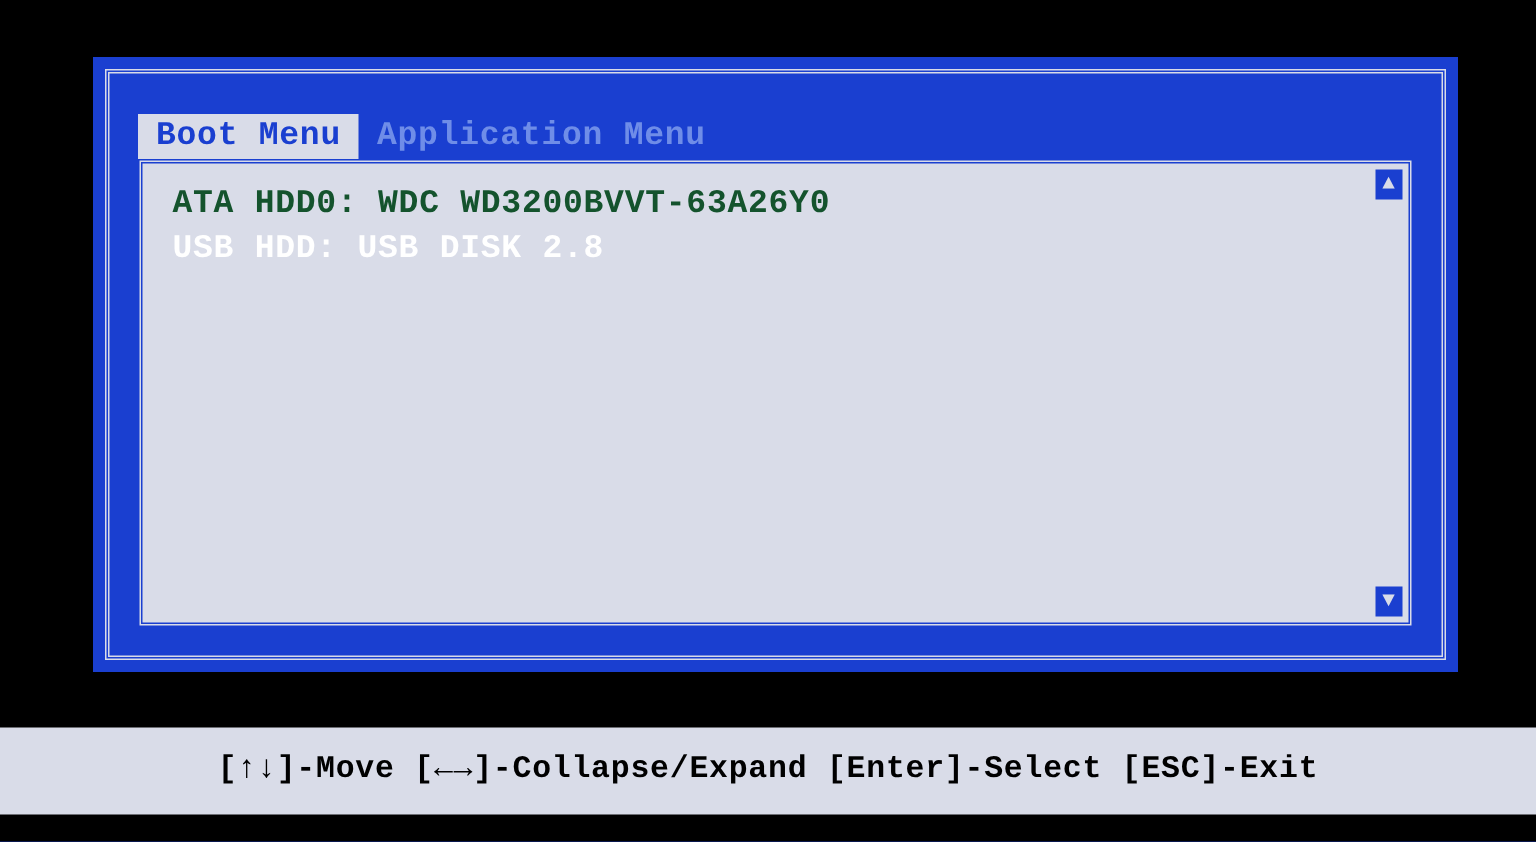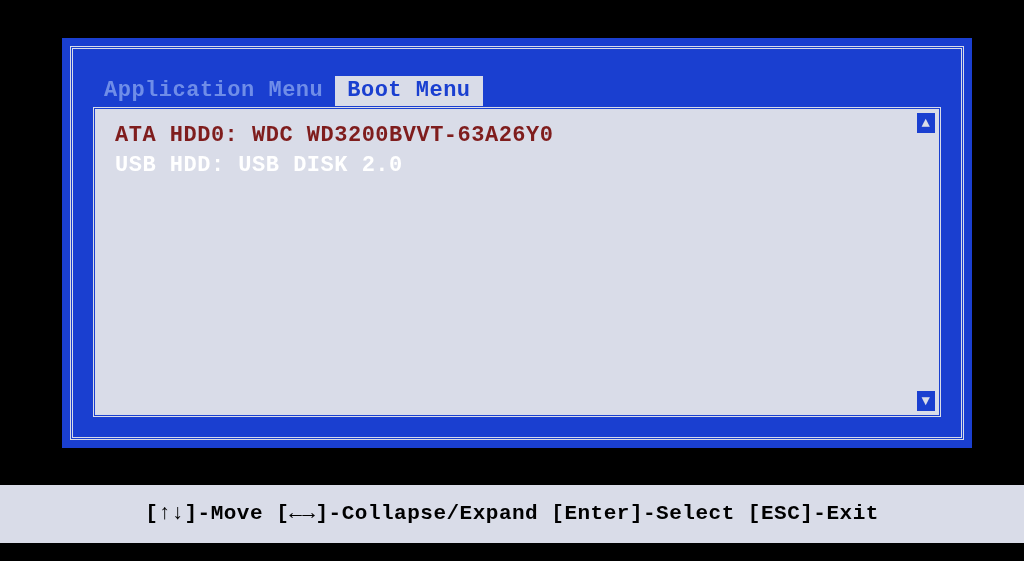--- a/index.html
+++ b/index.html
@@ -64,21 +64,21 @@
     background: #d9dce8;
     border: 3px double #1a3fd0;
   }
   .list {
     position: absolute;
     left: 20px;
     top: 12px;
     right: 30px;
   }
   .row {
-    color: #7f1d1d;
+    color: #14532d;
     line-height: 1.35;
     white-space: pre;
   }
   .row.selected { color: #ffffff; }
   .scrollbar-top {
     position: absolute;
     right: 4px;
     top: 4px;
     width: 18px;
     height: 20px;
@@ -118,28 +118,28 @@
 </style>
 </head>
 <body>
 
 <div class="screen">
 
   <div class="bios-area">
     <div class="outer-border"></div>
 
     <div class="tabs">
+      <div class="tab active">Boot Menu</div>
       <div class="tab inactive">Application Menu</div>
-      <div class="tab active">Boot Menu</div>
     </div>
 
     <div class="panel">
       <div class="list" id="boot-list">
           <div class="row">ATA HDD0: WDC WD3200BVVT-63A26Y0</div>
-          <div class="row selected">USB HDD: USB DISK 2.0</div>
+          <div class="row selected">USB HDD: USB DISK 2.8</div>
         </div>
       <div class="scrollbar-top">▲</div>
       <div class="scrollbar-bottom">▼</div>
     </div>
   </div>
 
   <div class="footer">
     <div>[↑↓]-Move [←→]-Collapse/Expand [Enter]-Select [ESC]-Exit</div>
   </div>
 

